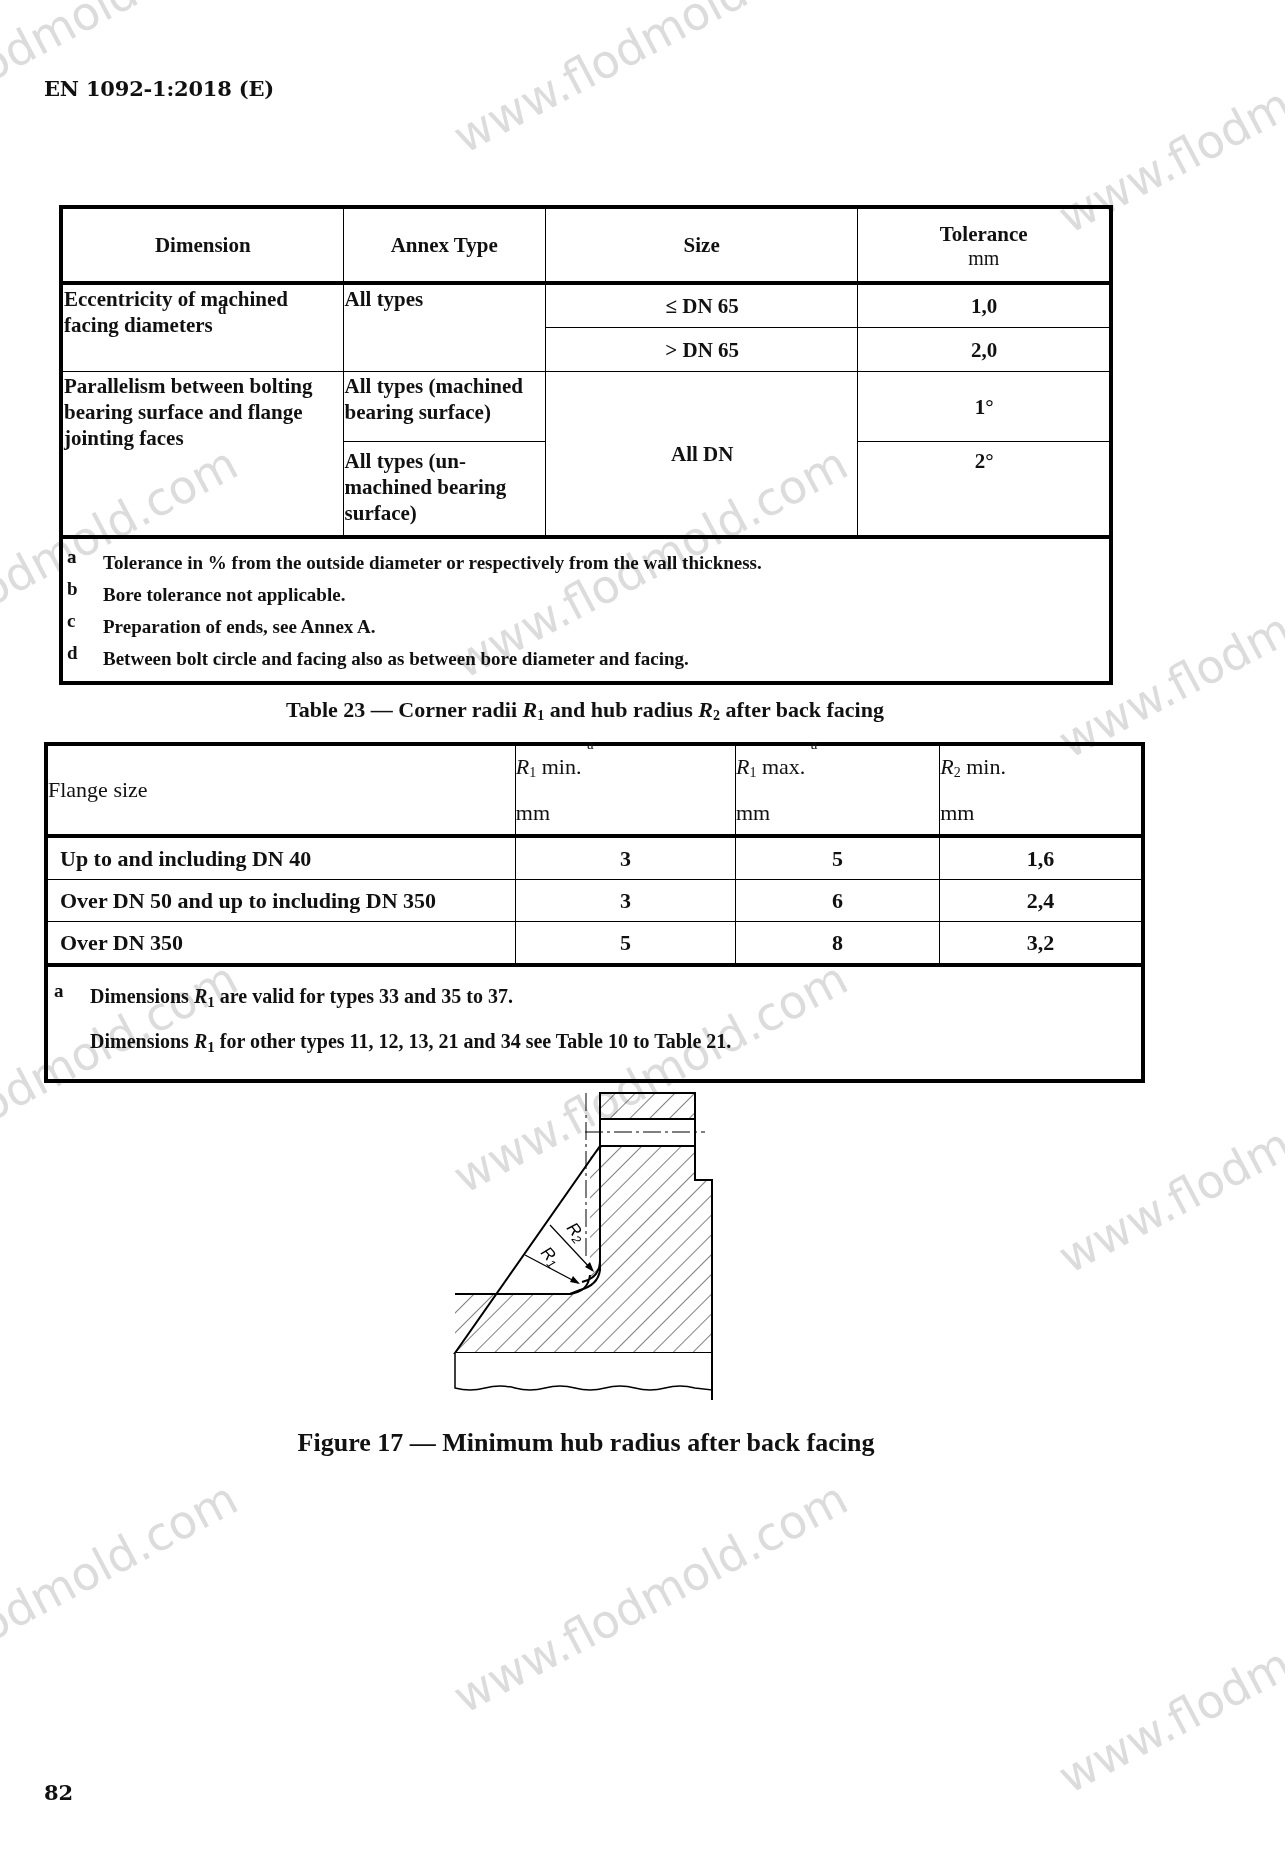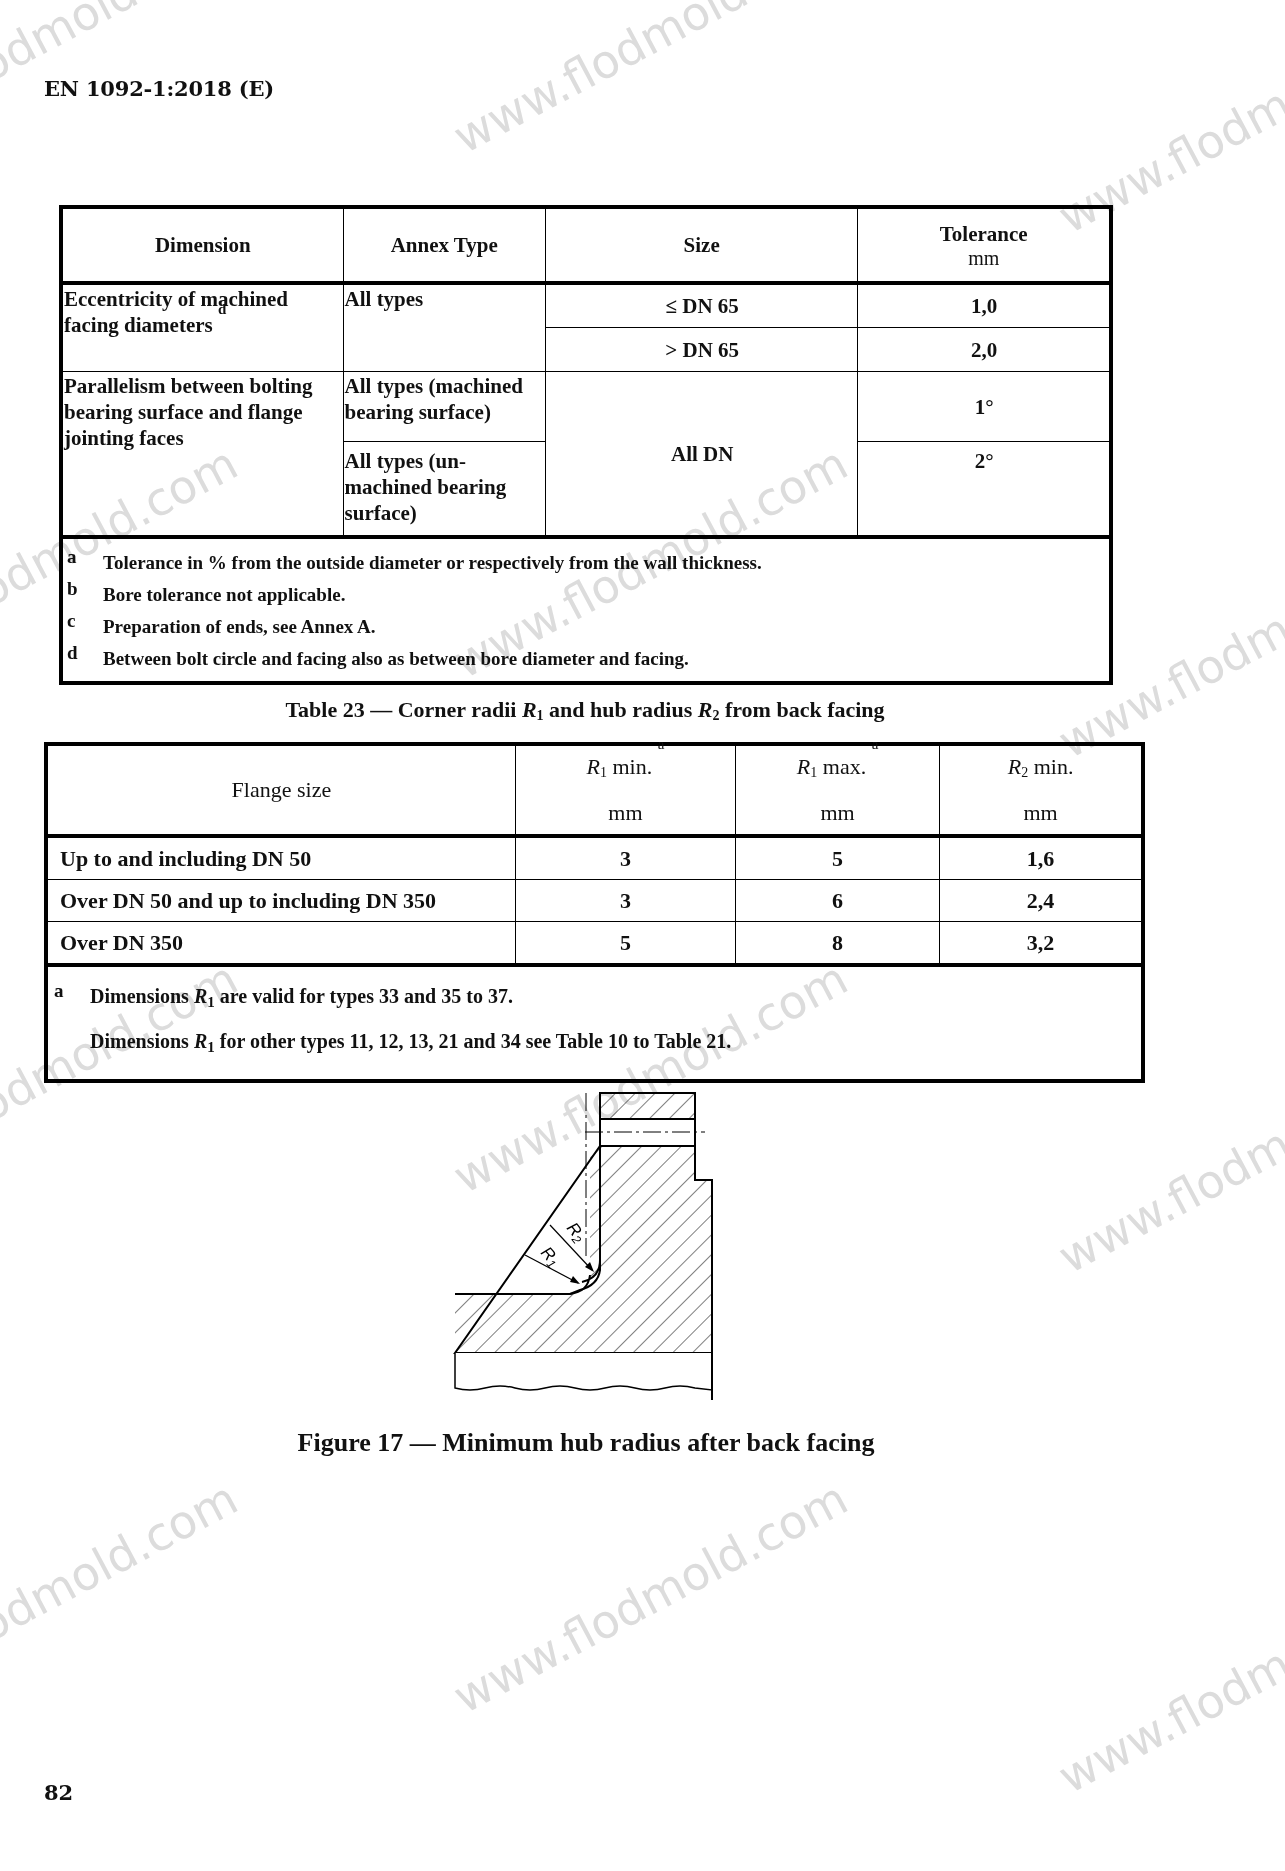--- a/index.html
+++ b/index.html
@@ -17,21 +17,21 @@
   #t1 td{padding:1px 0 0 1px;}
   #t1 td.c{text-align:center;vertical-align:middle;}
   #t1 td.ct{text-align:center;vertical-align:top;padding-top:6px;}
   #t1 .fn td{border-top:4px solid #000;padding:8px 0 6px 4px;font-size:19px;line-height:32px;}
   .fnrow{display:flex;}
   .fnrow .k{width:36px;font-size:19px;position:relative;top:-6px;}
   sup.s{font-size:15px;position:relative;top:-3px;vertical-align:top;line-height:0;}
   
   .t23title{left:0;width:1170px;top:697px;text-align:center;font-weight:bold;font-size:22px;font-family:"Liberation Serif","DejaVu Serif",serif;}
   #t2{left:44px;top:742px;width:1101px;border:4px solid #000;}
-  #t2 th{font-weight:normal;height:88px;vertical-align:middle;text-align:center;border-bottom:4px solid #000;font-size:22px;line-height:40px;}
+  #t2 th{font-weight:normal;height:88px;vertical-align:middle;text-align:left;border-bottom:4px solid #000;font-size:22px;line-height:40px;}
   #t2 td{height:41px;vertical-align:middle;font-size:22px;}
   #t2 td.l{padding-left:12px;}
   #t2 td.c{text-align:center;}
   #t2 .fn td{border-top:4px solid #000;padding:10px 0 12px 6px;font-size:20px;line-height:39px;vertical-align:top;height:auto;}
   i{font-style:italic;}
   .sub1{font-size:15px;vertical-align:-4px;}
   .sub2{font-size:14px;vertical-align:-3px;}
   .figcap{left:0;width:1172px;top:1428px;text-align:center;font-weight:bold;font-size:26px;font-family:"Liberation Serif","DejaVu Serif",serif;}
   .wm{position:absolute;color:#dcdcdc;font-family:"DejaVu Sans","Liberation Sans",sans-serif;font-size:46px;
       transform:rotate(-28deg);transform-origin:left bottom;white-space:nowrap;pointer-events:none;}
@@ -104,38 +104,38 @@
           </div>
       <div class="fnrow">
             <span class="k">d</span>
             <span>Between bolt circle and facing also as between bore diameter and facing.</span>
           </div>
     </td>
   </tr>
 </tbody>
   </table>
 
-<div class="abs t23title"><span>Table 23 — Corner radii </span><i>R</i><span class="sub2">1</span><span> and hub radius </span><i>R</i><span class="sub2">2</span><span> from back facing</span></div>
+<div class="abs t23title"><span>Table 23 — Corner radii </span><i>R</i><span class="sub2">1</span><span> and hub radius </span><i>R</i><span class="sub2">2</span><span> after back facing</span></div>
 
 <table id="t2">
   <colgroup>
       <col style="width:471px">
       <col style="width:221px">
       <col style="width:205px">
       <col style="width:204px">
     </colgroup>
   <tbody>
       <tr>
     <th>Flange size</th>
     <th><i>R</i><span class="sub2">1</span><span> min.</span> <sup class="s">a</sup><br><span>mm</span></th>
     <th><i>R</i><span class="sub2">1</span><span> max.</span> <sup class="s">a</sup><br><span>mm</span></th>
     <th><i>R</i><span class="sub2">2</span><span> min.</span><br><span>mm</span></th>
   </tr>
   <tr>
-    <td class="l">Up to and including DN 50</td>
+    <td class="l">Up to and including DN 40</td>
     <td class="c">3</td>
     <td class="c">5</td>
     <td class="c">1,6</td>
   </tr>
   <tr>
     <td class="l">Over DN 50 and up to including DN 350</td>
     <td class="c">3</td>
     <td class="c">6</td>
     <td class="c">2,4</td>
   </tr>

